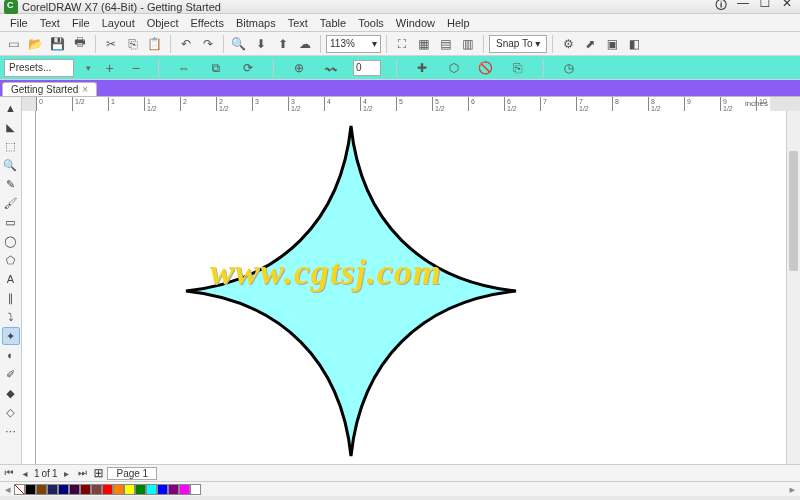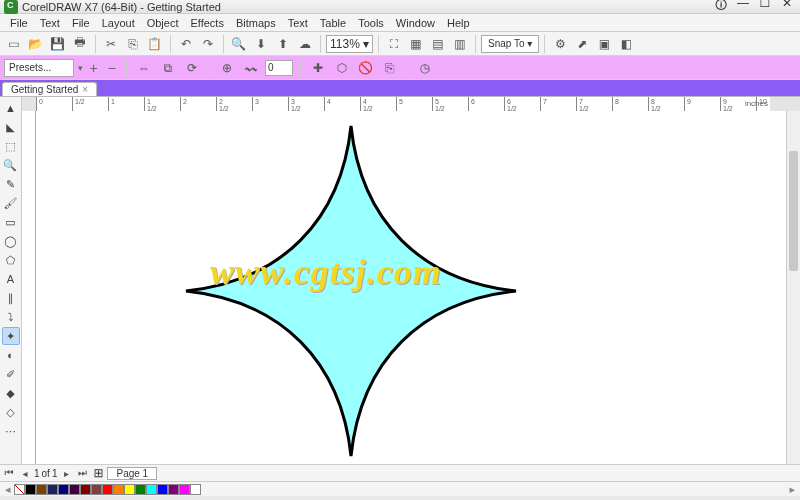--- a/index.html
+++ b/index.html
@@ -14,26 +14,26 @@
 .titlebar .winbtns span { width: 18px; text-align: center; font-size: 12px; cursor: pointer; }
 
 
 .menubar { height: 18px; background: #f4f4f4; display: flex; align-items: center; padding: 8px 4px; border-bottom: 1px solid #ccc; }
 .menubar span { padding: 0 6px; cursor: pointer; }
 
 
 .toolbar { height: 24px; background: #f4f4f4; border-bottom: 1px solid #d4d4d4; display: flex; align-items: center; padding: 0 4px; gap: 2px; }
 .tbtn { width: 20px; height: 20px; display: flex; align-items: center; justify-content: center; cursor: pointer; border-radius: 2px; font-size: 12px; color: #555; }
 .tsep { width: 1px; height: 18px; background: #ccc; margin: 0 3px; }
-.zoombox { width: 47px; height: 18px; border: 1px solid #aaa; background: #fff; display: flex; align-items: center; padding: 0 3px; font-size: 12px; }
+.zoombox { width: 55px; height: 18px; border: 1px solid #aaa; background: #fff; display: flex; align-items: center; padding: 0 3px; font-size: 10px; }
 .zoombox span { flex: 1; }
 .snapbox { height: 18px; border: 1px solid #aaa; background: #fff; padding: 0 6px; display: flex; align-items: center; font-size: 10px; }
 
 
-.propbar { height: 24px; background: #f0abfc; border-bottom: 1px solid #d4d4d4; display: flex; align-items: center; padding: 0 4px; gap: 4px; }
+.propbar { height: 24px; background: #5eead4; border-bottom: 1px solid #d4d4d4; display: flex; align-items: center; padding: 0 4px; gap: 12px; }
 .preset { width: 70px; height: 18px; border: 1px solid #aaa; background: #fff; padding: 0 4px; display: flex; align-items: center; font-size: 10px; }
 .plus { font-size: 14px; color:#666; padding: 0 3px; cursor:pointer; }
 .numbox { width: 28px; height: 16px; border: 1px solid #aaa; background: #fff; font-size: 10px; padding: 0 2px; display:flex; align-items:center; }
 
 
 .doctab { height: 17px; background: #8b5cf6; display: flex; align-items: flex-end; padding-left: 2px; border-bottom: 1px solid #bbb; }
 .doctab .tab { background: #fff; border: 1px solid #bbb; border-bottom: none; padding: 1px 8px; font-size: 10px; display: flex; align-items: center; gap: 4px; border-radius: 3px 3px 0 0; }
 .doctab .tab .x { color: #888; cursor: pointer; font-size: 10px; }
 
 

